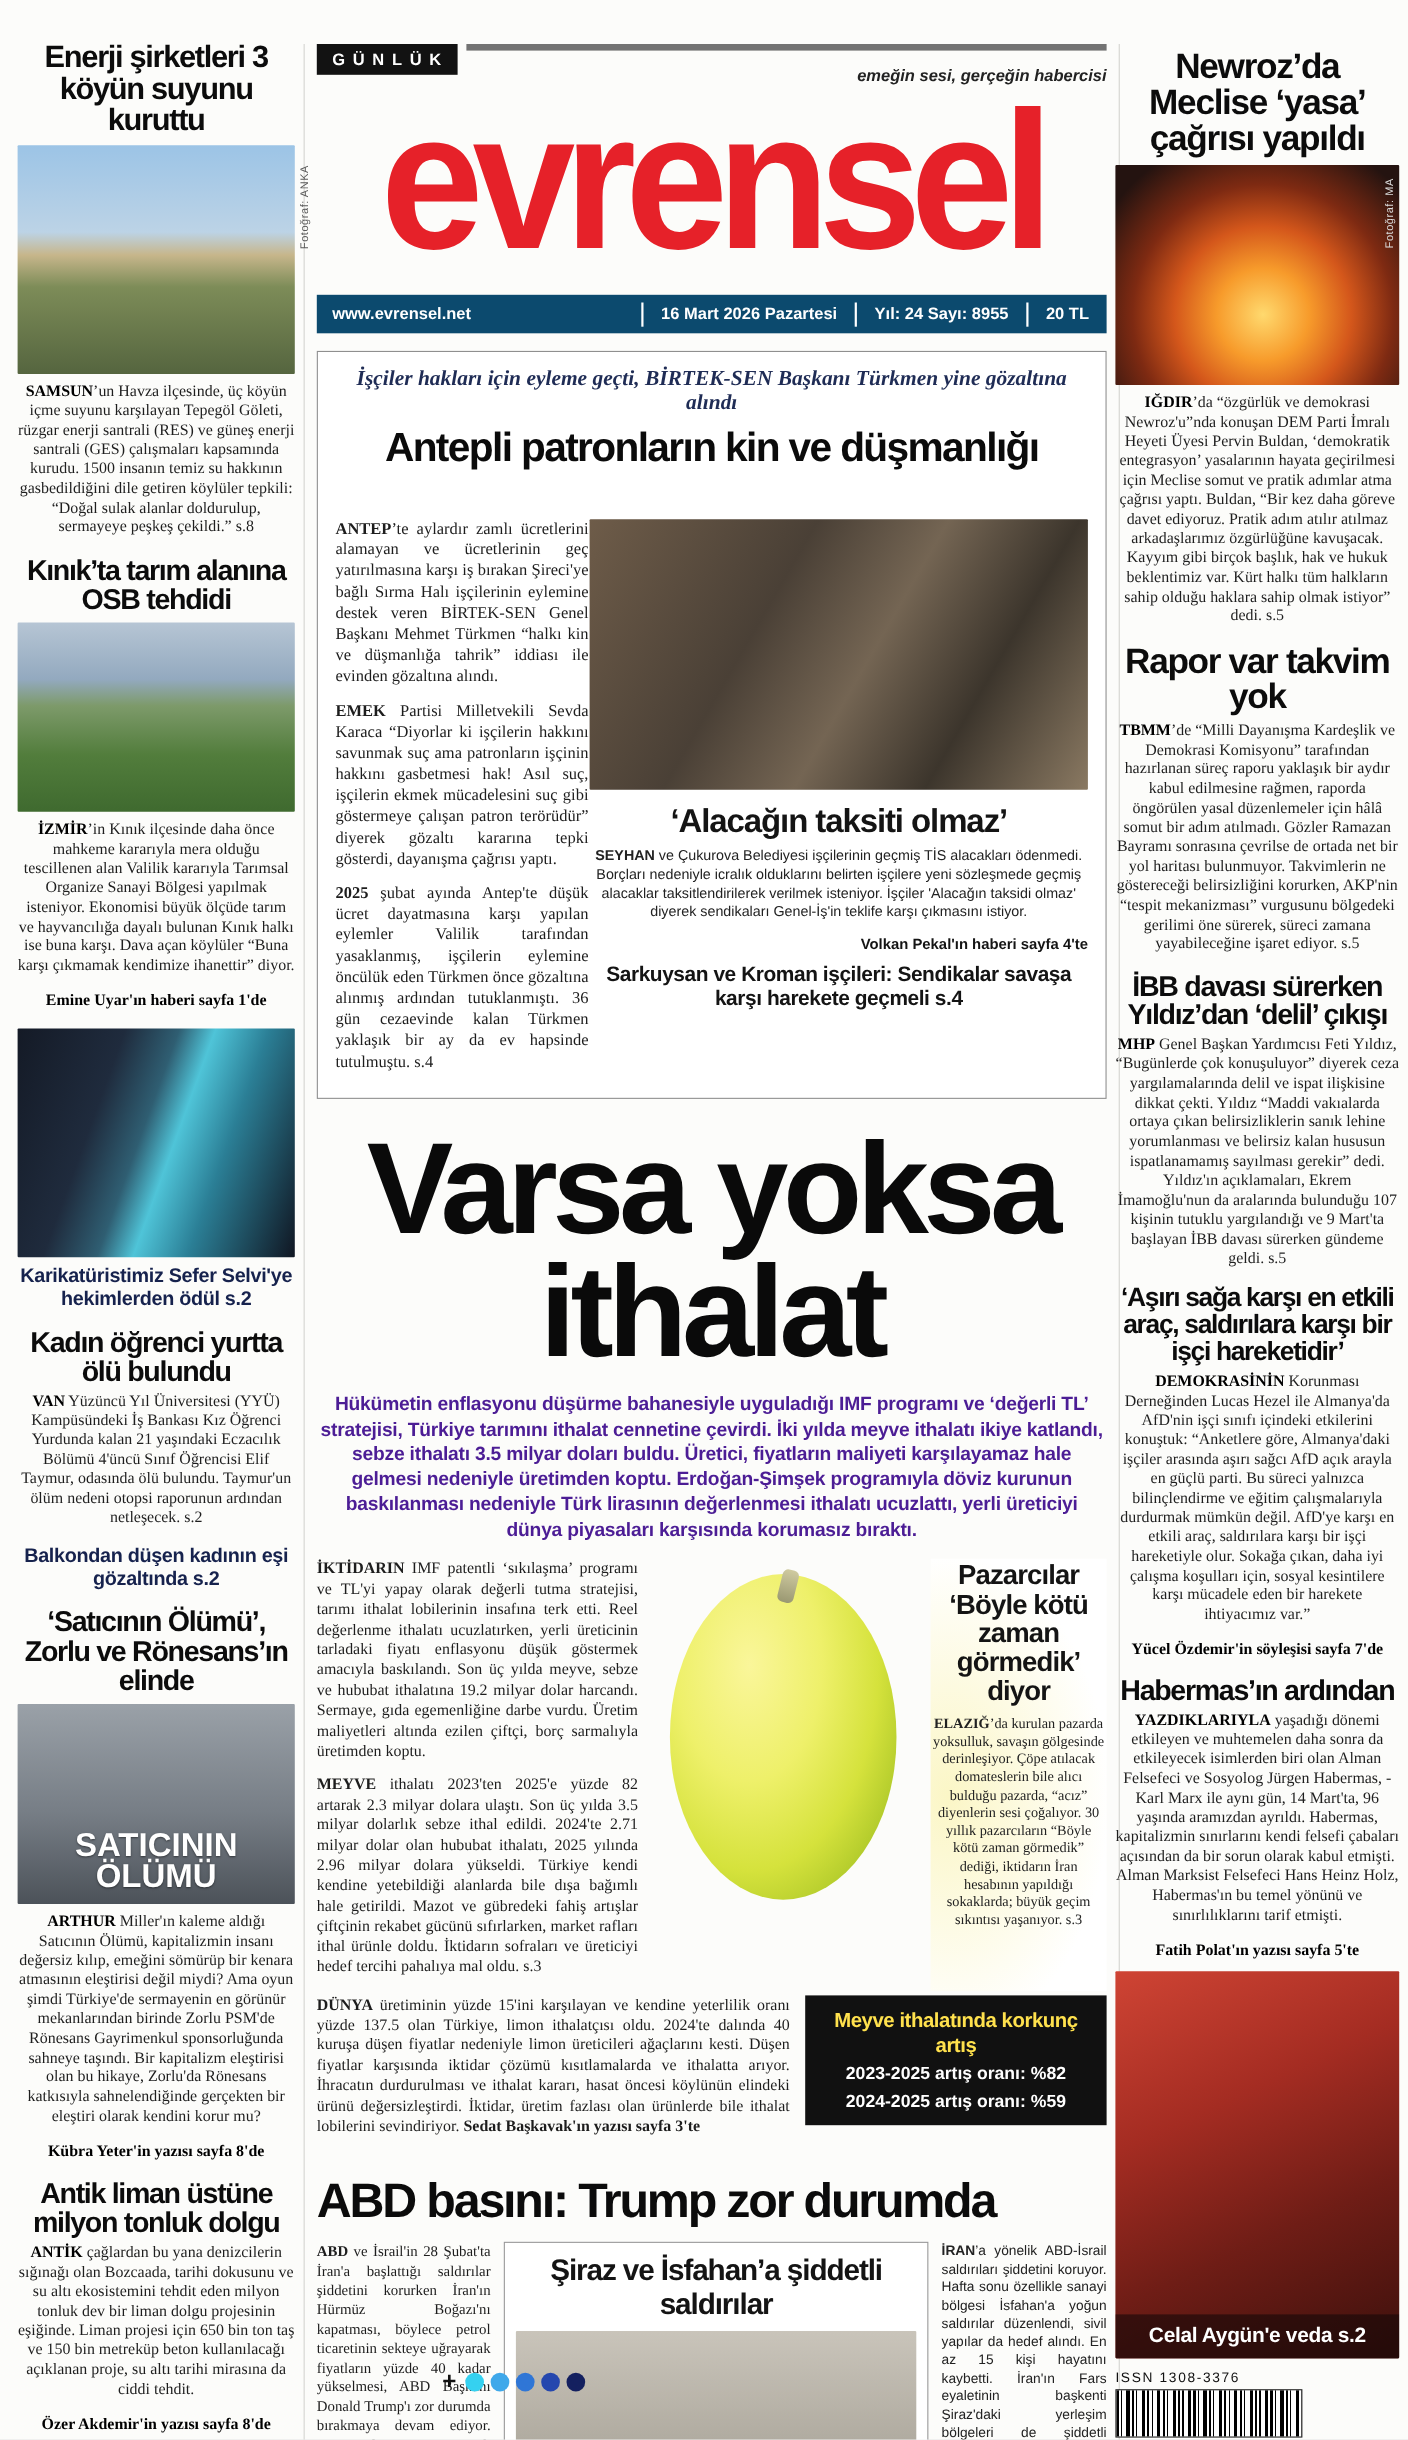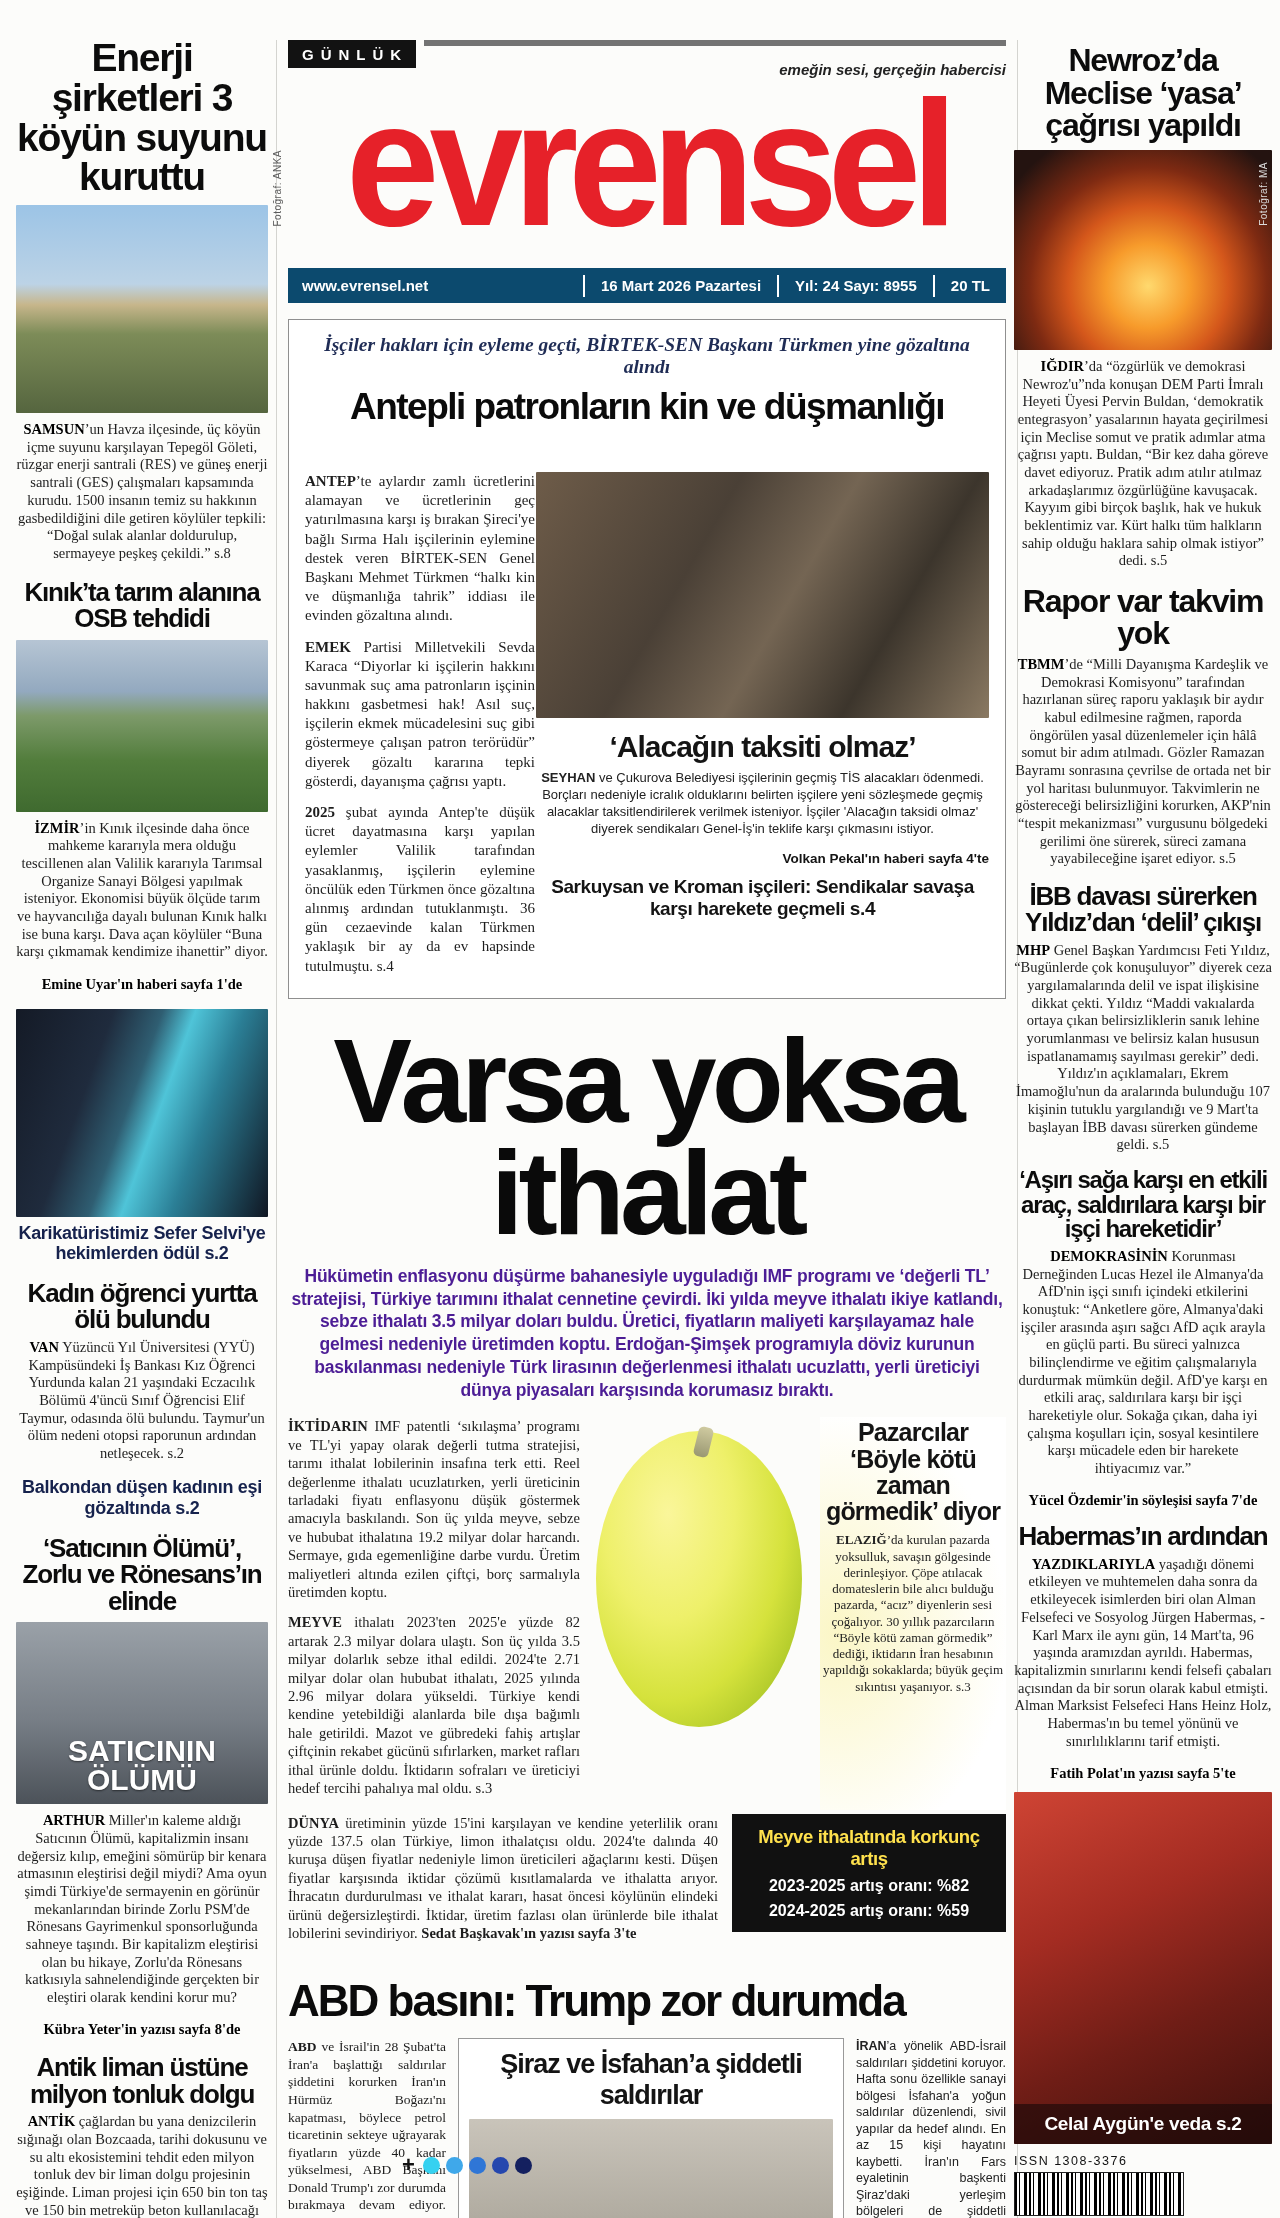--- a/index.html
+++ b/index.html
@@ -8,21 +8,21 @@
         font-family:"Liberation Sans",sans-serif;color:#141414;overflow:hidden;}
   .col{position:absolute;top:0;}
   .rail-l{left:16px;width:252px;top:38px;}
   .center{left:288px;width:718px;top:40px;}
   .rail-r{left:1014px;width:258px;top:44px;}
   .center::before{content:"";position:absolute;left:-12px;top:0;bottom:40px;border-left:1px solid #d4d4d0;}
   .center::after{content:"";position:absolute;right:-12px;top:0;bottom:40px;border-right:1px solid #d4d4d0;}
 
   
   .h{font-weight:800;letter-spacing:-1.2px;line-height:1.02;color:#0c0c0c;text-align:center;}
-  .h31{font-size:39px;} .h26{font-size:26px;} .h24{font-size:24px;} .h32{font-size:32px;}
+  .h31{font-size:28px;} .h26{font-size:26px;} .h24{font-size:24px;} .h32{font-size:32px;}
   
   .s{font-family:"Liberation Serif",serif;font-size:14.5px;line-height:1.22;color:#1e1e1e;text-align:center;}
   .s b{color:#000;margin-top:48px;}
   .byline{font-family:"Liberation Serif",serif;font-weight:700;font-size:14.5px;text-align:center;color:#000;margin-top:4px;}
   .promo{font-weight:700;font-size:18px;color:#16224d;text-align:center;line-height:1.15;letter-spacing:-0.3px;}
 
   .ph{position:relative;overflow:hidden;border-radius:1px;}
   .mt6{margin-top:6px;} .mt8{margin-top:8px;} .mt10{margin-top:10px;} .mt14{margin-top:14px;} .mt16{margin-top:16px;}
 
   
@@ -47,21 +47,21 @@
   .mainright{flex:1;min-width:0;}
   .raid{height:246px;background:linear-gradient(120deg,#6e5c49 0%,#4a4036 35%,#746553 55%,#3c352c 75%,#8a7962 100%);}
   .alacagin{font-size:30px;font-weight:800;letter-spacing:-1px;text-align:center;margin-top:12px;}
   .seyhan{font-size:13px;line-height:1.3;text-align:center;margin-top:6px;color:#222;}
   .vp{font-weight:700;font-size:13.5px;text-align:right;margin-top:2px;}
   .sarkuysan{font-weight:800;font-size:19px;text-align:center;margin-top:10px;letter-spacing:-0.4px;}
 
   
   .bighl{font-weight:800;font-size:118px;line-height:0.95;letter-spacing:-5px;text-align:center;margin-top:26px;color:#0a0a0a;}
   .deck{font-weight:700;font-size:17.5px;line-height:1.3;letter-spacing:-0.2px;text-align:center;margin-top:16px;color:#4c1d95;}
-  .itrow{display:flex;gap:14px;margin-top:16px;}
+  .itrow{display:flex;gap:27px;margin-top:16px;}
   .itcolA{width:292px;flex:none;}
   .itcolA p, .dunya p{font-family:"Liberation Serif",serif;font-size:14.5px;line-height:1.27;text-align:justify;margin:0 0 12px;color:#1d1d1d;}
   .lemonwrap{width:212px;flex:none;position:relative;height:318px;}
   .lemon{position:absolute;top:14px;left:2px;width:206px;height:296px;border-radius:50%;
          background:radial-gradient(ellipse at 35% 28%,#faf69a 0%,#eef06a 35%,#d5e23c 62%,#a7c426 85%,#8fb21e 100%);}
   .stem{position:absolute;top:-4px;left:100px;width:15px;height:30px;background:linear-gradient(#cfcaa0,#9a9872);border-radius:5px;transform:rotate(14deg);}
   .itcolB{flex:1;min-width:0;background:radial-gradient(ellipse at 10% 55%,#fbf6c6,#ffffff 72%);padding:2px 2px 0;}
   .pazhl{font-size:25px;font-weight:800;letter-spacing:-0.8px;line-height:1.05;text-align:center;}
   .elazig{font-family:"Liberation Serif",serif;font-size:13px;line-height:1.25;text-align:center;margin-top:8px;color:#222;}
   .itrow2{display:flex;gap:14px;margin-top:4px;}

